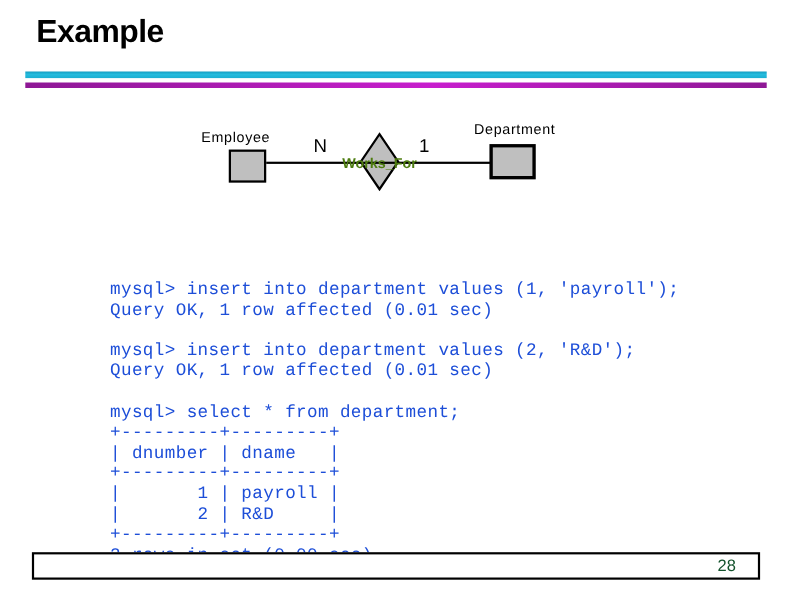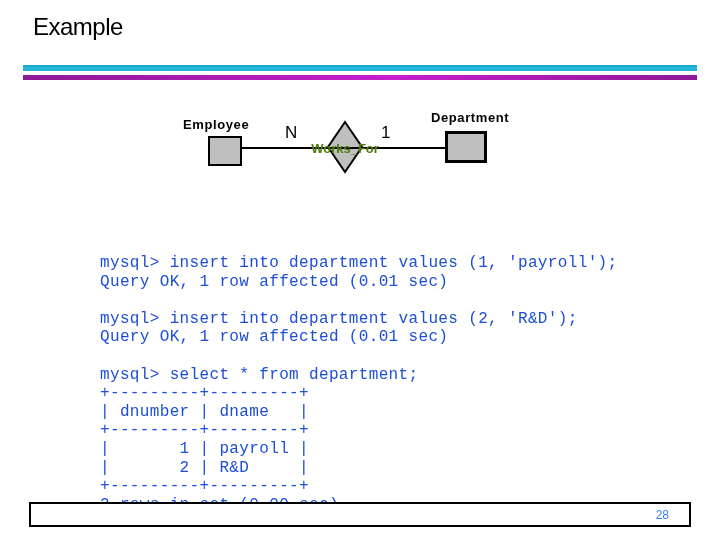--- a/index.html
+++ b/index.html
@@ -10,39 +10,39 @@
     height: 540px;
     background: #ffffff;
     overflow: hidden;
     font-family: "Liberation Sans", sans-serif;
   }
   .title {
     position: absolute;
     left: 33px;
     top: 13px;
     font-family: "Liberation Sans", sans-serif;
-    font-weight: 400;
-    font-size: 24px;
+    font-weight: 700;
+    font-size: 29px;
     letter-spacing: -0.5px;
     color: #000000;
   }
   .rule { position: absolute; left: 23px; width: 674px; }
   .rule-teal {
     top: 65px; height: 6px;
     background: linear-gradient(180deg, #149ec2 0%, #25bbdd 45%, #1bafd2 100%);
   }
   .rule-purple {
     top: 74.5px; height: 5px;
     background: linear-gradient(90deg, #8e1895 0%, #c71ecd 55%, #8e1895 100%);
   }
 
   
   .entity-label {
     position: absolute;
-    font-weight: bold;
+    font-weight: normal;
     font-size: 13px;
     letter-spacing: 0.6px;
     color: #000000;
     z-index: 4;
   }
   .lbl-employee  { left: 183px; top: 117px; }
   .lbl-department{ left: 431px; top: 110px; text-align: center; }
   .entity-box {
     position: absolute;
     background: #bfbfbf;
@@ -103,22 +103,22 @@
     left: 29px; top: 502px;
     width: 662px; height: 25px;
     background: #ffffff;
     border: 2px solid #000000;
     display: flex;
     align-items: center;
     justify-content: flex-end;
     padding-right: 20px;
   }
   .page-number {
-    font-size: 12px;
-    color: #3b82f6;
+    font-size: 15px;
+    color: #14532d;
     font-family: "Liberation Sans", sans-serif;
   }
 </style>
 </head>
 <body>
 
 <div class="slide">
 
   <h1 class="title">Example</h1>
 

